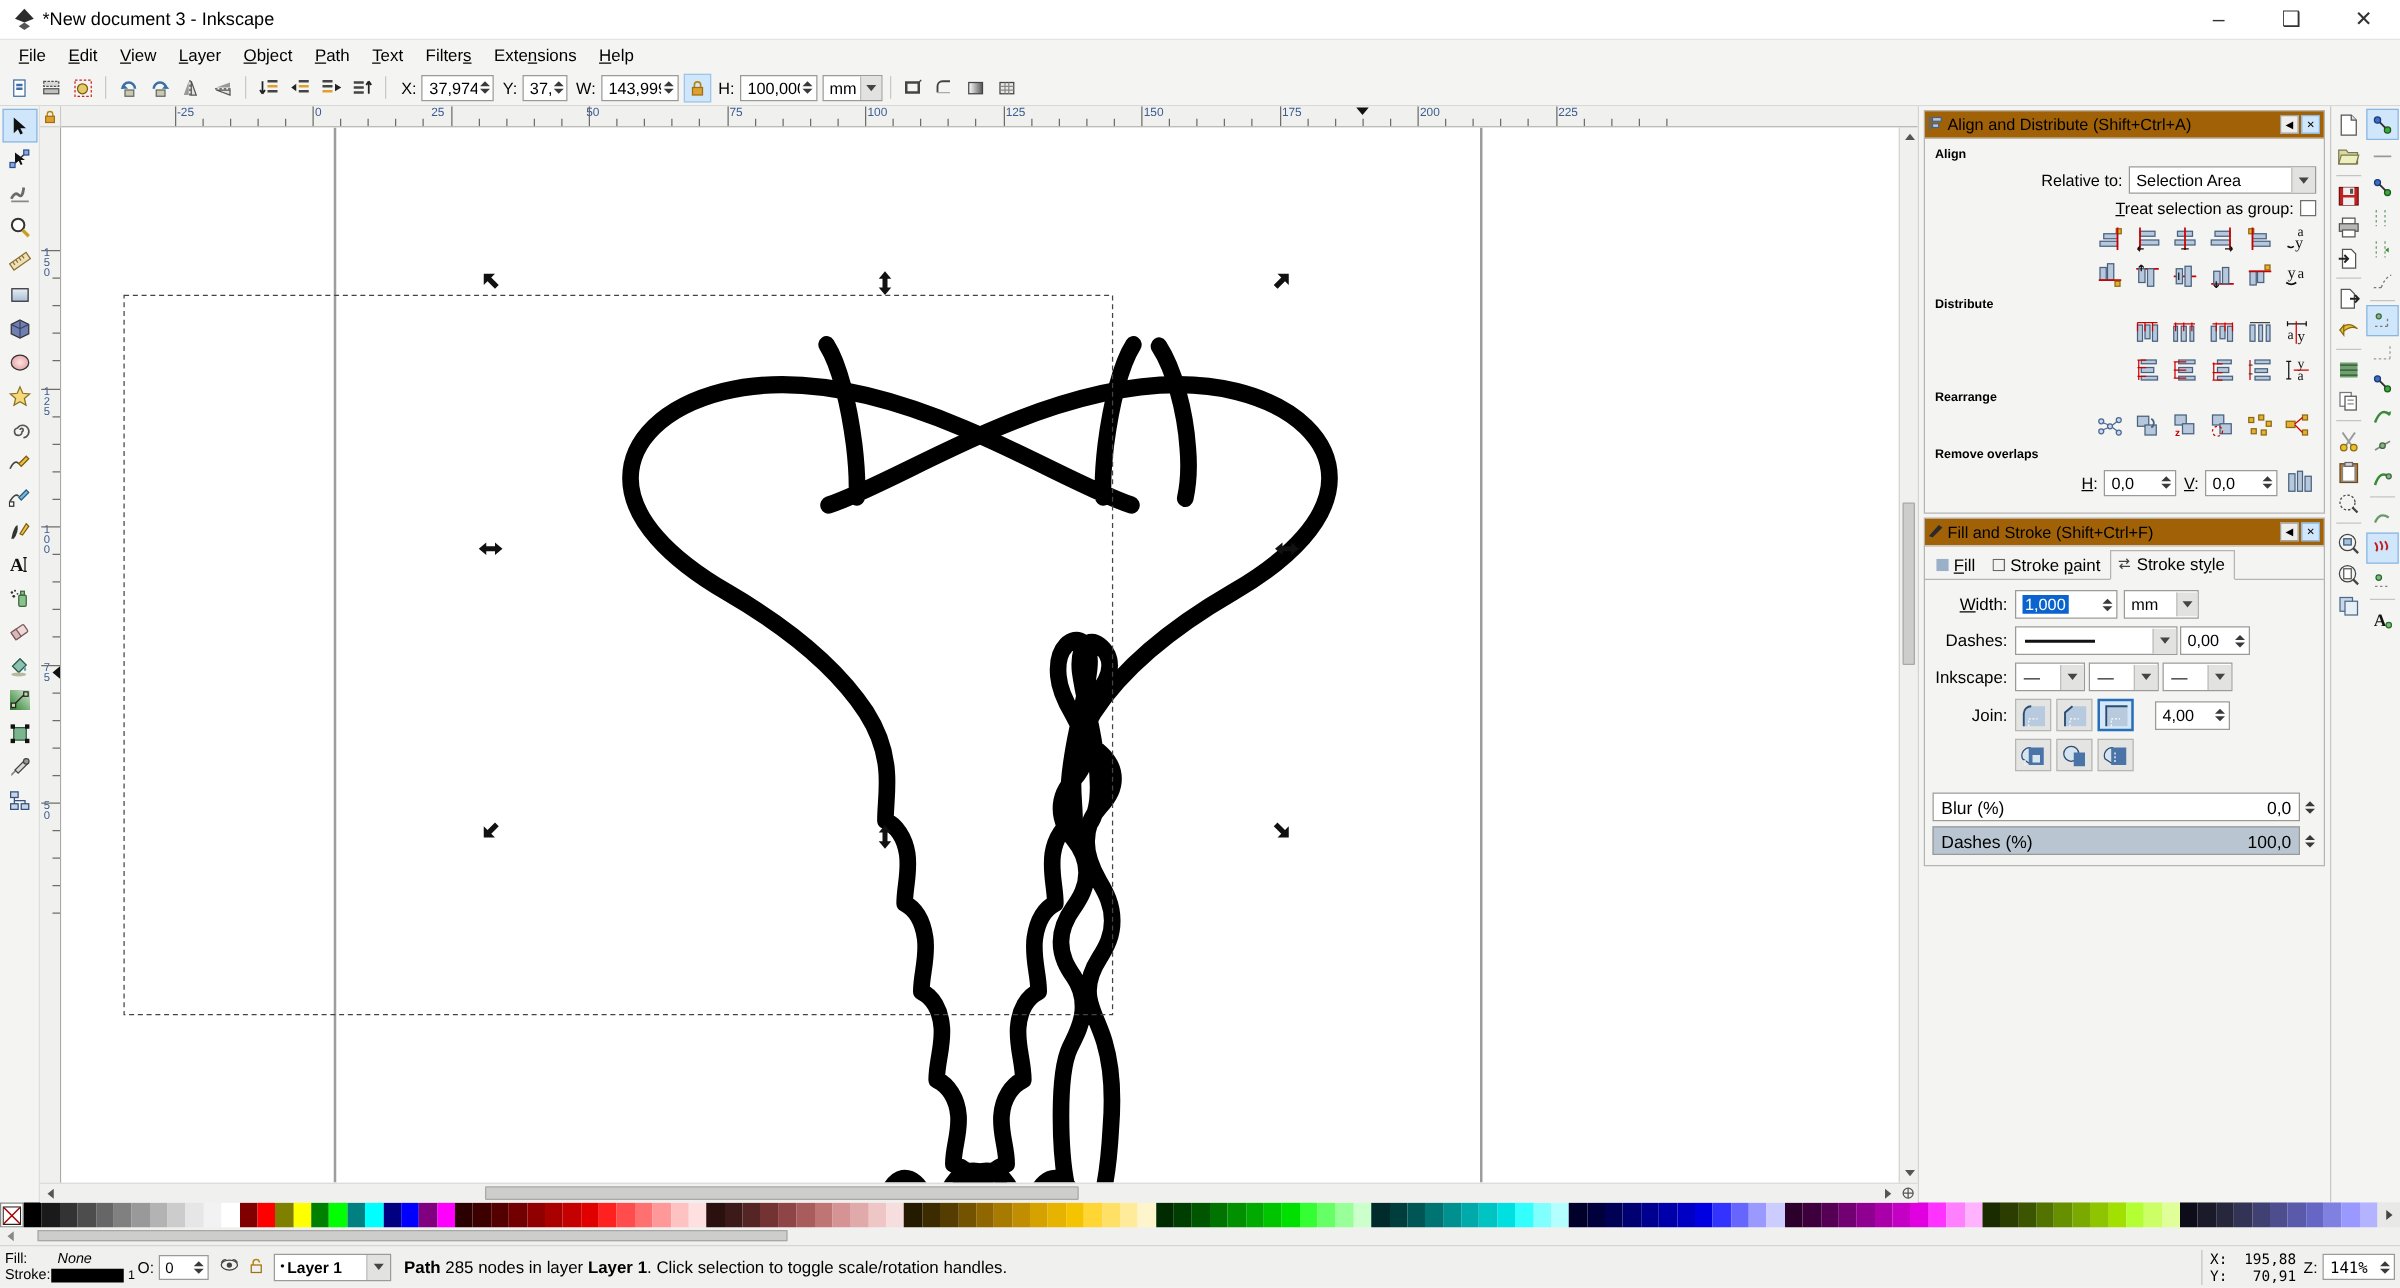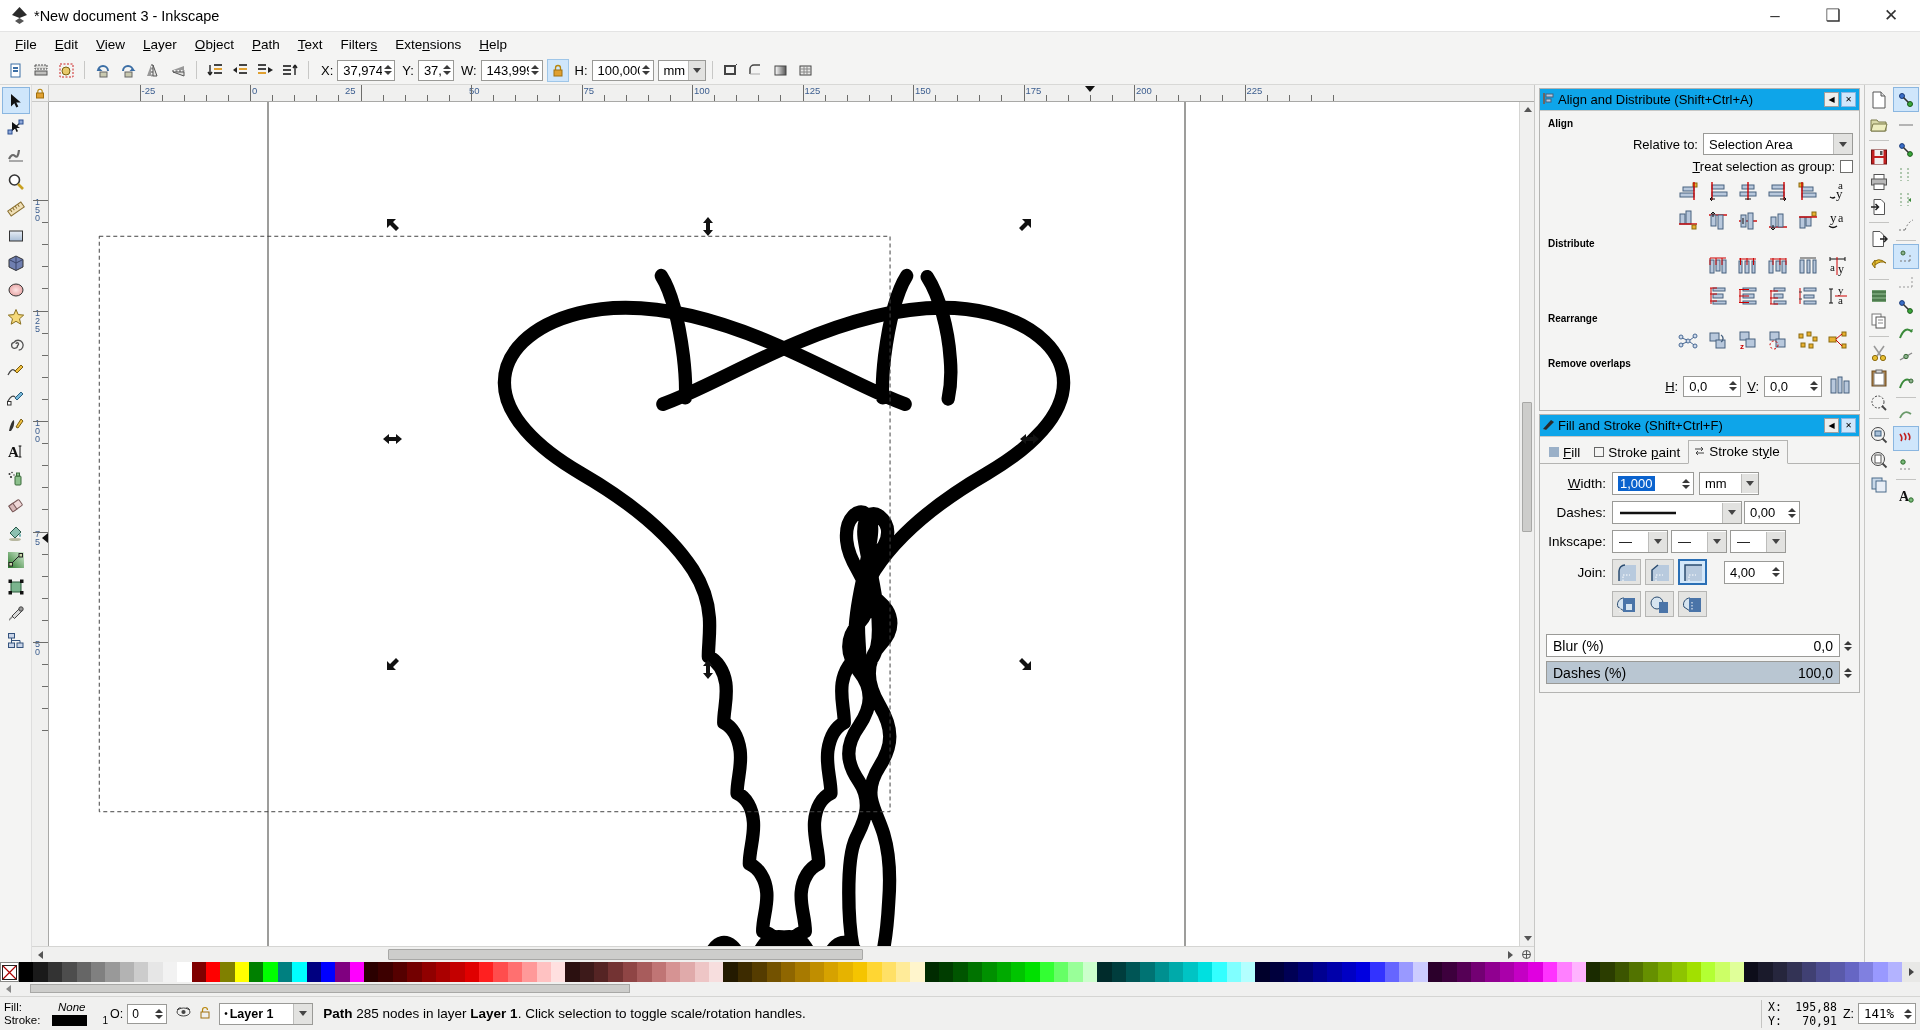--- a/index.html
+++ b/index.html
@@ -84,21 +84,21 @@
   .vscroll .thumb { position:absolute; left:2px; width:10px; background:#cdcdcb; border:1px solid #a8a8a6; border-radius:1px;}
   .vscroll .ar { position:absolute; left:0; width:15px; height:15px; display:flex;align-items:center;justify-content:center;}
   .hscrollrow { height:16px; display:flex; flex:0 0 16px; background:#f0f0ef; border-top:1px solid #d5d5d3;}
   .hscroll { flex:1 1 auto; position:relative;}
   .hscroll .thumb { position:absolute; top:2px; height:11px; background:#cdcdcb; border:1px solid #a8a8a6; border-radius:1px;}
   .harrow { width:16px; display:flex;align-items:center;justify-content:center;}
 
   
   .dock { width:330px; background:#f4f4f3; display:flex; flex-direction:column; flex:0 0 330px; border-left:1px solid #c8c8c6;}
   .panel { border:1px solid #b4b4b2; margin:3px 4px 0 4px; background:#f4f4f3; }
-  .panel-head { height:22px; display:flex; align-items:center; background:#0ea5e9; border-bottom:1px solid #c8c8c6; padding-left:2px; font-size:13px;}
+  .panel-head { height:22px; display:flex; align-items:center; background:#a16207; border-bottom:1px solid #c8c8c6; padding-left:2px; font-size:13px;}
   .panel-head .ph-title { margin-left:3px; }
   .panel-head .ph-btns { margin-left:auto; display:flex; gap:2px; padding-right:3px;}
   .phb { width:15px;height:15px; border:1px solid #a0a0a0; background:#eeeeec; display:flex;align-items:center;justify-content:center; font-size:8px; line-height:1;}
   .phb.sel { background:#cfe6fb; border-color:#8ab6e0;}
   .panel-body { padding:4px 6px 7px 6px; }
   .sec-title { font-weight:bold; font-size:10px; margin:3px 0 4px 2px; }
   .row { display:flex; align-items:center; margin-bottom:4px; }
   .row.rt { justify-content:flex-end; }
   .lbl-r { font-size:13px; margin-right:5px; }
   .lbl-r u { text-decoration:underline;}
@@ -139,21 +139,21 @@
   .pal-swatches { flex:1 1 auto; display:flex; }
   .sw { flex:1 1 auto; }
   .pal-arrow { width:18px; display:flex;align-items:center;justify-content:center;background:#e8e8e6;}
   .palscrollrow { height:14px; flex:0 0 14px; display:flex; background:#f0f0ef;}
   .palscroll { flex:1 1 auto; position:relative;}
   .palscroll .thumb { position:absolute; top:2px;left:14px; height:9px; background:#cdcdcb;border:1px solid #a8a8a6;}
 
   
   .statusbar { height:34px; flex:0 0 34px; display:flex; align-items:center; background:#f0f0ef; border-top:1px solid #d5d5d3; font-size:12.5px;}
   .fs-block { width:108px; padding-left:4px; font-size:11.5px; line-height:13px;}
-  .fs-line { display:flex; align-items:center;gap:12px; }
+  .fs-line { display:flex; align-items:center; }
   .fs-key { width:42px; }
   .fs-val-none { font-style:italic; font-size:11.5px;}
   .fs-swatch { width:66px;height:11px;background:#000; }
   .o-field { height:20px;border:1px solid #9a9a97;background:#fff;display:flex;align-items:center;padding:0 2px 0 4px;width:40px;font-size:12px;}
   .layer-combo { height:22px;border:1px solid #9a9a97;background:#fff;display:flex;align-items:center;padding-left:4px;font-size:12.5px;width:85px;}
   .statusmsg { margin-left:10px; font-size:13.5px;}
   .coordbox { margin-left:auto; display:flex; align-items:center; font-family:"DejaVu Sans Mono", monospace; font-size:11.5px; padding-right:4px;}
   .coordbox .cc { line-height:14px; }
   .zoomfield { height:21px;border:1px solid #9a9a97;background:#fff;display:flex;align-items:center;padding:0 2px 0 5px;font-size:12.5px;width:58px;margin-left:4px;}
   b { font-weight:bold; }

